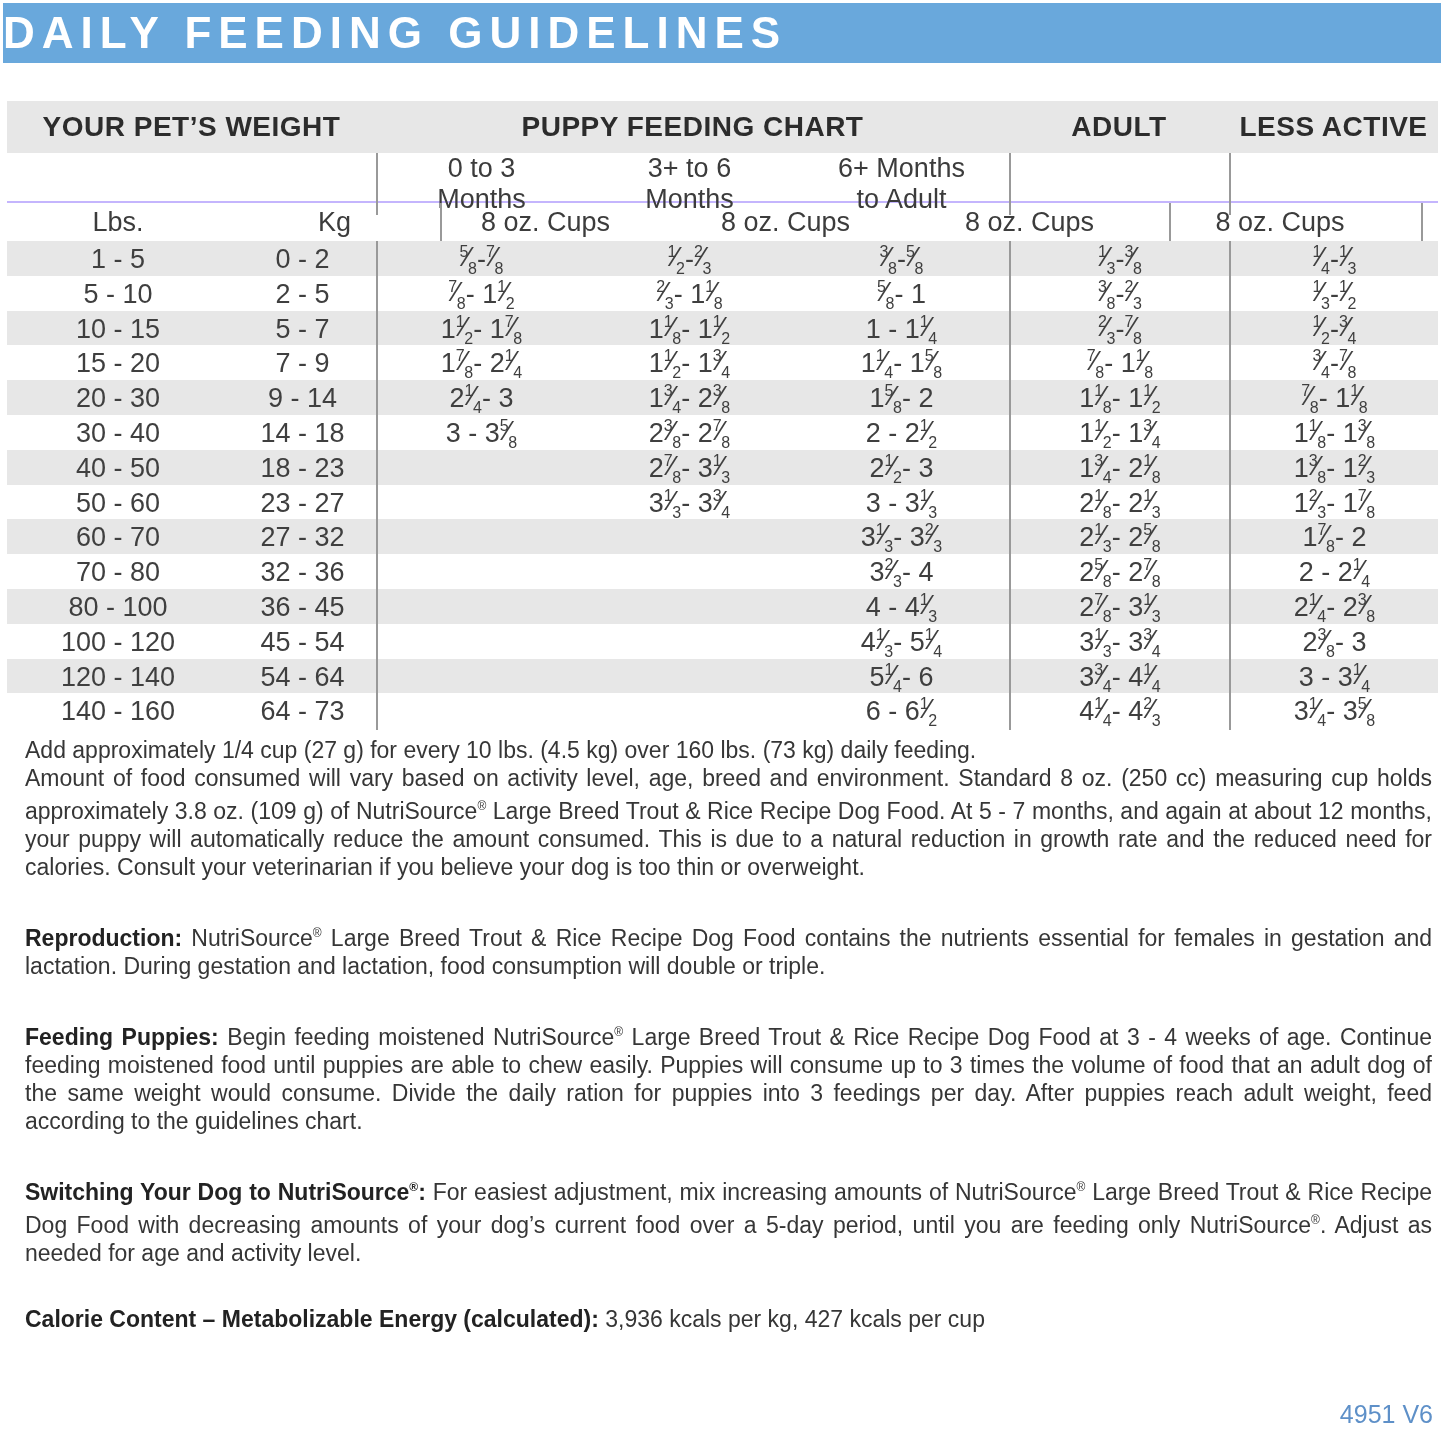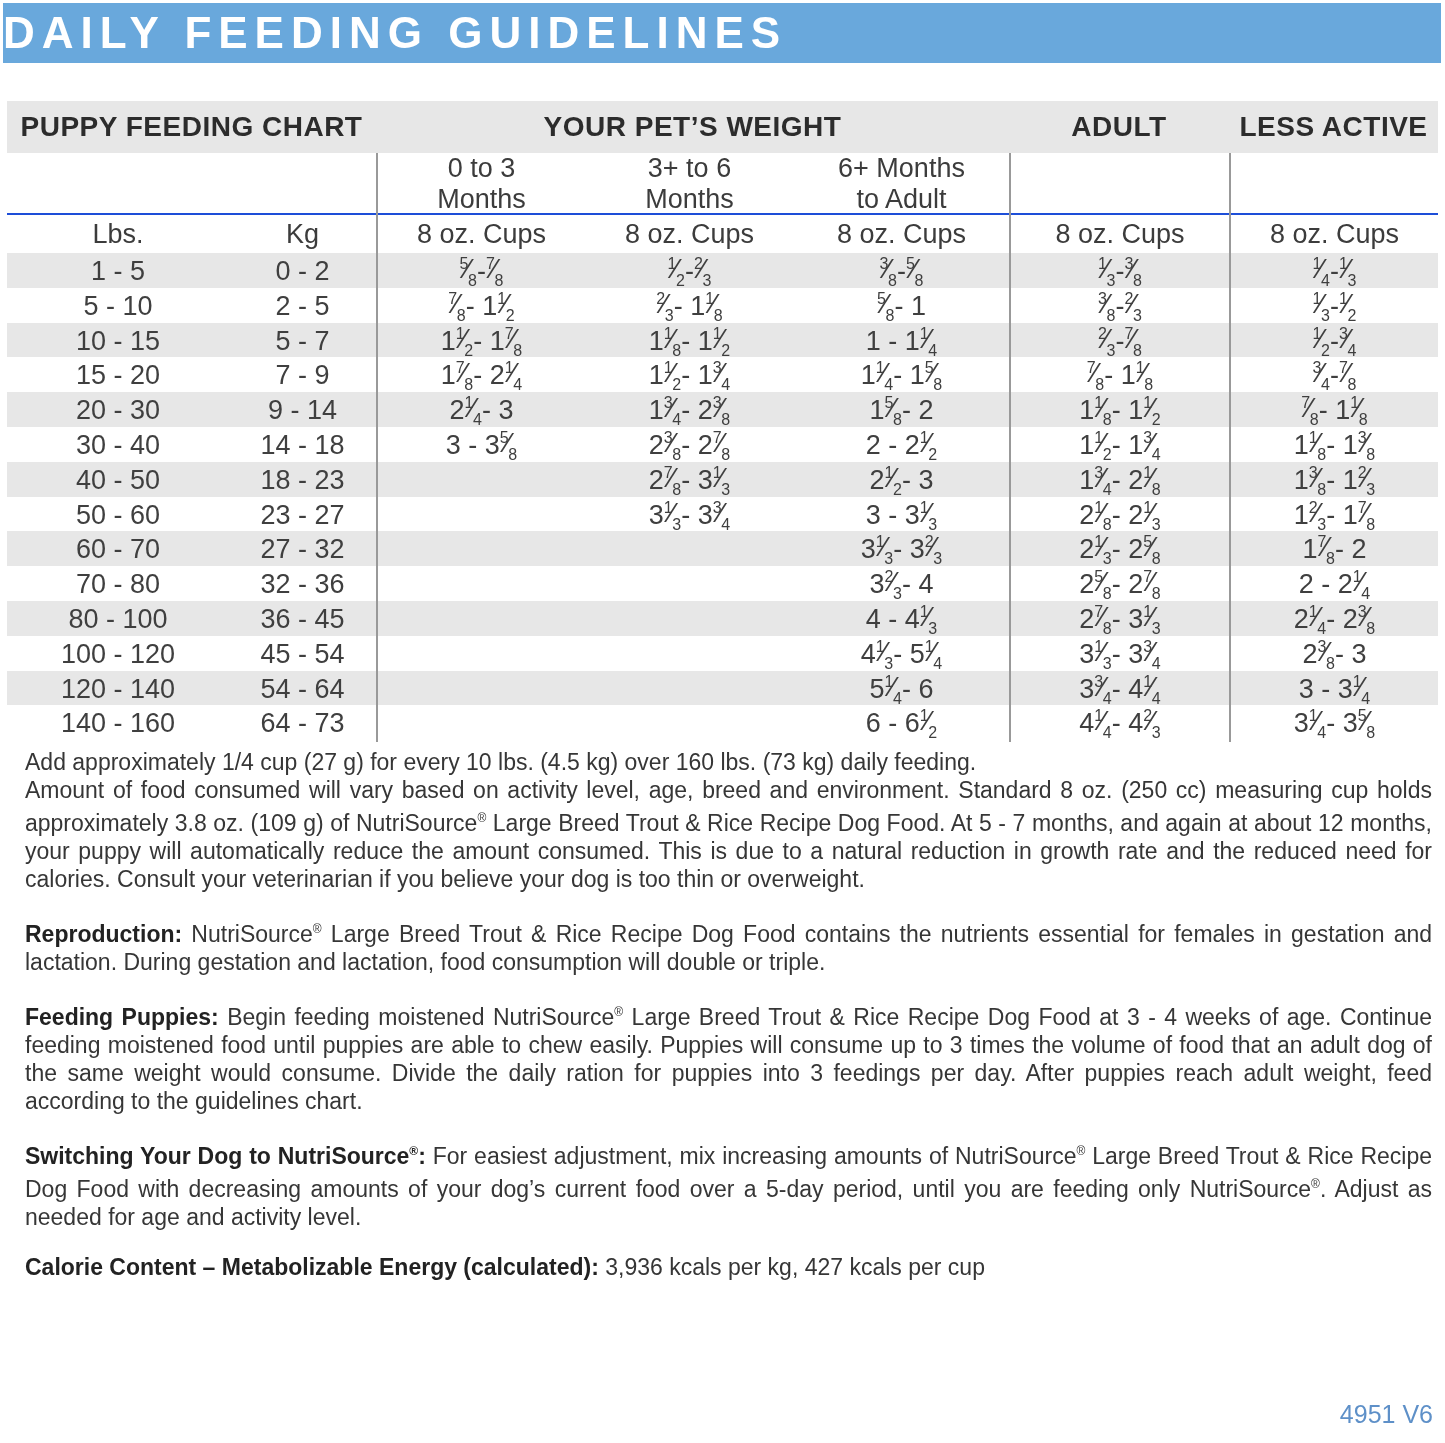--- a/index.html
+++ b/index.html
@@ -36,31 +36,31 @@
     align-items: center;
   }
   .band .bh {
     text-align: center;
     font-weight: bold;
     font-size: 28px;
     color: #2c2c2c;
     letter-spacing: 0.5px;
     white-space: nowrap;
   }
-  .months-row { height: 62px; border-bottom: 2px solid #1d4ed8; align-items: center; }
+  .months-row { height: 50px; border-bottom: 2px solid #c4b5fd; align-items: center; }
   .months-row .mc {
     text-align: center;
     font-size: 27px;
     line-height: 1.15;
     white-space: pre-line;
     color: #3c3c3c;
     height: 100%;
     display: flex; align-items: center; justify-content: center;
   }
-  .units-row { height: 38px; align-items: center; }
+  .units-row { height: 38px; align-items: center; gap: 32px; }
   .units-row .uc {
     text-align: center;
     font-size: 27px;
     color: #3c3c3c;
     height: 100%;
     display: flex; align-items: center; justify-content: center;
   }
   .trow { display: grid; grid-template-columns: 222px 147px 209px 209px 215px 220px 209px; height: 34.8px; }
   .trow.stripe { background: var(--stripe_gray, #e7e7e7); }
   .tc {
@@ -79,43 +79,43 @@
   .fr sub { font-size: 16px; vertical-align: -8px; margin-left: -2px; }
   
   .notes {
     padding: 8px 13px 0 25px;
     font-size: 23px;
     line-height: 28px;
     color: #363636;
   }
   .notes p { margin: 0; }
   .notes p.just { text-align: justify; }
-  .notes .sec { margin-top: 22px; }
+  .notes .sec { margin-top: 38px; }
   .notes b { font-weight: bold; color: #222; }
   sup.reg { font-size: 12px; vertical-align: 9px; }
   
   .doc-code {
     position: absolute;
     right: 12px; bottom: 14px;
     font-size: 25px;
     color: var(--footer_blue, #5e90c8);
   }
 </style>
 </head>
 <body>
 
 <div class="titlebar">
   <div class="title">DAILY FEEDING GUIDELINES</div>
 </div>
 
 <div class="table-wrap">
 
   <div class="band">
+    <div class="bh">YOUR PET’S WEIGHT</div>
     <div class="bh">PUPPY FEEDING CHART</div>
-    <div class="bh">YOUR PET’S WEIGHT</div>
     <div class="bh">ADULT</div>
     <div class="bh">LESS ACTIVE</div>
   </div>
 
   <div class="grid7 months-row">
     <div class="mc"></div>
     <div class="mc"></div>
     <div class="mc bl">0 to 3
 Months</div>
     <div class="mc">3+ to 6

